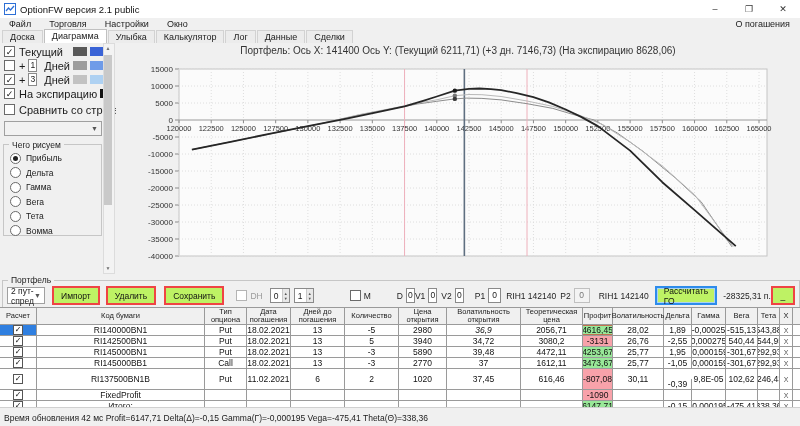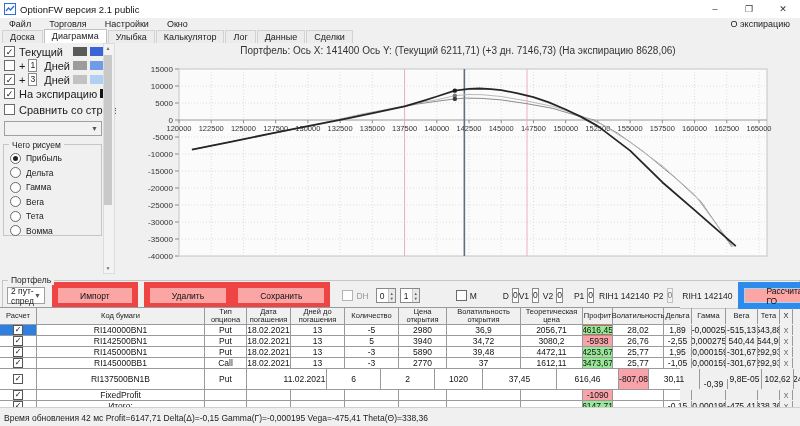--- a/index.html
+++ b/index.html
@@ -43,32 +43,32 @@
   .vscroll{position:absolute;right:1px;top:0;width:10px;height:229px;background:#f3f3f3;border:1px solid #dcdcdc;}
   .vs-arrow{position:absolute;left:0;width:8px;height:9px;font-size:5px;color:#707070;text-align:center;line-height:9px;}
   .vs-thumb{position:absolute;left:0;top:11px;width:8px;height:150px;background:#c9c9c9;}
   
   .chartpanel{left:116px;top:43px;width:684px;height:233px;background:#f0f0f0;}
   .chart-title{position:absolute;left:0;top:2px;width:100%;text-align:center;font-size:10px;color:#333;}
   
   .portbox{left:2px;top:280px;width:796px;height:27px;border:1px solid #c6c6c6;background:#f0f0f0;}
   .portbox .gb-title{position:absolute;top:-6px;left:5px;background:#f0f0f0;padding:0 3px;font-size:8.5px;color:#222;}
   .port-row{display:flex;align-items:center;height:100%;padding-top:2px;box-sizing:border-box;}
-  .btn{height:15px;border:6px solid #ef4444;background:#fca5a5;display:inline-flex;align-items:center;justify-content:center;font-size:8.5px;padding:0 22px;color:#111;}
+  .btn{height:15px;border:2px solid #ef4444;background:#bef264;display:inline-flex;align-items:center;justify-content:center;font-size:8.5px;padding:0 7px;color:#111;}
   .btn.focus{border-color:#2d8ceb;box-shadow:inset 0 0 0 1px #a8d2f5;}
   .tool-input{height:13px;border:1px solid #8a8a8a;background:#fff;text-align:center;font-size:8.5px;line-height:13px;}
   .tool-input.dis{background:#f3f3f3;color:#777;border-color:#c0c0c0;}
   .spinner{display:flex;align-items:center;border:1px solid #8a8a8a;background:#fff;height:13px;}
   .spinner .num{width:11px;text-align:center;font-size:8.5px;}
   .spinner .arrs{display:flex;flex-direction:column;border-left:1px solid #c8c8c8;background:#e8e8e8;height:100%;justify-content:center;}
   .spinner .arrs span{font-size:4px;line-height:5px;color:#555;padding:0 1px;}
   .tlabel{font-size:8.5px;color:#222;white-space:nowrap;}
   .tlabel.dim{color:#9a9a9a;}
   
-  .tablewrap{left:0;top:307px;width:680px;height:100px;background:#fff;display:flex;flex-direction:column;border-top:1px solid #9a9a9a;}
+  .tablewrap{left:0;top:307px;width:800px;height:100px;background:#fff;display:flex;flex-direction:column;border-top:1px solid #9a9a9a;}
   .t-head{display:flex;height:19px;background:#f0f0f0;border-bottom:1px solid #9a9a9a;}
   .th{border-right:1px solid #9a9a9a;display:flex;align-items:center;justify-content:center;text-align:center;font-size:7.5px;line-height:8px;color:#222;box-sizing:border-box;padding:0 1px;}
   .t-row{display:flex;flex:1;border-bottom:1px solid #9a9a9a;background:#fff;}
   .td{border-right:1px solid #9a9a9a;display:flex;align-items:center;justify-content:center;font-size:8.5px;color:#111;box-sizing:border-box;overflow:hidden;white-space:nowrap;}
   .td.selcell{background:#2f7fe0;}
   .td.green{background:#98e898;}
   .td.red{background:#f8a2aa;}
   .td.curcell{box-shadow:inset 0 1px 0 #c0714f, inset 0 -1px 0 #c0714f;}
   .row-cbx{width:8px;height:8px;border:1px solid #555;background:#fff;font-size:8px;line-height:7px;text-align:center;color:#111;}
   .xbtn{color:#555;font-size:7px;}
@@ -92,21 +92,21 @@
   </div>
 </div>
 
 <div class="abs menubar">
   <div style="display:flex">
       <span class="menu-item">Файл</span>
       <span class="menu-item">Торговля</span>
       <span class="menu-item">Настройки</span>
       <span class="menu-item">Окно</span>
     </div>
-  <span class="menu-right">О экспирацию</span>
+  <span class="menu-right">О погашения</span>
 </div>
 
 <div class="abs tabbar">
     <div class="tab">Доска</div>
     <div class="tab active">Диаграмма</div>
     <div class="tab">Улыбка</div>
     <div class="tab">Калькулятор</div>
     <div class="tab">Лог</div>
     <div class="tab">Данные</div>
     <div class="tab">Сделки</div>
@@ -308,21 +308,21 @@
 
 <div class="abs portbox">
   <span class="gb-title">Портфель</span>
   <div class="port-row">
     <div class="combo" style="width:56px;height:15px;margin-left:4px;background:#fff;">
       <span>2 пут-спред</span>
       <span class="arr">▼</span>
     </div>
     <span class="btn" style="margin-left:7px;width:42px;">Импорт</span>
     <span class="btn" style="margin-left:6px;width:44px;">Удалить</span>
-    <span class="btn" style="margin-left:0;width:52px;">Сохранить</span>
+    <span class="btn" style="margin-left:8px;width:52px;">Сохранить</span>
     <span class="cbx dis" style="margin-left:12px;"></span>
     <span class="tlabel dim" style="margin-left:3px;">DH</span>
     <span class="spinner" style="margin-left:7px;">
       <span class="num">0</span>
       <span class="arrs">
           <span>▲</span>
           <span>▼</span>
         </span>
     </span>
     <span class="spinner" style="margin-left:4px;">
@@ -375,21 +375,21 @@
       <div class="t-row">
         <div class="td selcell" style="flex: 0 0 37px; width: 37px;">
           <span class="row-cbx">✓</span>
         </div>
         <div class="td" style="flex: 0 0 168px; width: 168px;">RI140000BN1</div>
         <div class="td" style="flex: 0 0 42px; width: 42px;">Put</div>
         <div class="td" style="flex: 0 0 44px; width: 44px;">18.02.2021</div>
         <div class="td" style="flex: 0 0 54px; width: 54px;">13</div>
         <div class="td" style="flex: 0 0 54px; width: 54px;">-5</div>
         <div class="td" style="flex: 0 0 48px; width: 48px;">2980</div>
-        <div class="td" style="flex: 0 0 74px; width: 74px;">36,9</div>
+        <div class="td" style="flex: 0 0 74px; width: 74px; font-style: italic;">36,9</div>
         <div class="td" style="flex: 0 0 62px; width: 62px;">2056,71</div>
         <div class="td green curcell" style="flex: 0 0 30px; width: 30px;">4616,45</div>
         <div class="td" style="flex: 0 0 51px; width: 51px;">28,02</div>
         <div class="td" style="flex: 0 0 28px; width: 28px;">1,89</div>
         <div class="td" style="flex: 0 0 34px; width: 34px;">-0,00025</div>
         <div class="td" style="flex: 0 0 32px; width: 32px;">-515,13</div>
         <div class="td" style="flex: 0 0 22px; width: 22px;">543,88</div>
         <div class="td" style="flex: 0 0 13px; width: 13px;">
           <span class="xbtn">X</span>
         </div>
@@ -399,21 +399,21 @@
           <span class="row-cbx">✓</span>
         </div>
         <div class="td" style="flex: 0 0 168px; width: 168px;">RI142500BN1</div>
         <div class="td" style="flex: 0 0 42px; width: 42px;">Put</div>
         <div class="td" style="flex: 0 0 44px; width: 44px;">18.02.2021</div>
         <div class="td" style="flex: 0 0 54px; width: 54px;">13</div>
         <div class="td" style="flex: 0 0 54px; width: 54px;">5</div>
         <div class="td" style="flex: 0 0 48px; width: 48px;">3940</div>
         <div class="td" style="flex: 0 0 74px; width: 74px;">34,72</div>
         <div class="td" style="flex: 0 0 62px; width: 62px;">3080,2</div>
-        <div class="td red" style="flex: 0 0 30px; width: 30px;">-5938</div>
+        <div class="td red" style="flex: 0 0 30px; width: 30px;">-3131</div>
         <div class="td" style="flex: 0 0 51px; width: 51px;">26,76</div>
         <div class="td" style="flex: 0 0 28px; width: 28px;">-2,55</div>
         <div class="td" style="flex: 0 0 34px; width: 34px;">0,000275</div>
         <div class="td" style="flex: 0 0 32px; width: 32px;">540,44</div>
         <div class="td" style="flex: 0 0 22px; width: 22px;">-544,95</div>
         <div class="td" style="flex: 0 0 13px; width: 13px;">
           <span class="xbtn">X</span>
         </div>
       </div>
       <div class="t-row">
@@ -459,21 +459,21 @@
         <div class="td" style="flex: 0 0 13px; width: 13px;">
           <span class="xbtn">X</span>
         </div>
       </div>
       <div class="t-row">
         <div class="td" style="flex: 0 0 37px; width: 37px;">
           <span class="row-cbx">✓</span>
         </div>
         <div class="td" style="flex: 0 0 168px; width: 168px;">RI137500BN1B</div>
         <div class="td" style="flex: 0 0 42px; width: 42px;">Put</div>
-        <div class="td" style="flex: 0 0 44px; width: 44px; margin-left: 36px;">11.02.2021</div>
+        <div class="td" style="flex: 0 0 44px; width: 44px;">11.02.2021</div>
         <div class="td" style="flex: 0 0 54px; width: 54px;">6</div>
         <div class="td" style="flex: 0 0 54px; width: 54px;">2</div>
         <div class="td" style="flex: 0 0 48px; width: 48px;">1020</div>
         <div class="td" style="flex: 0 0 74px; width: 74px;">37,45</div>
         <div class="td" style="flex: 0 0 62px; width: 62px;">616,46</div>
         <div class="td red" style="flex: 0 0 30px; width: 30px;">-807,08</div>
         <div class="td" style="flex: 0 0 51px; width: 51px;">30,11</div>
         <div class="td" style="flex: 0 0 28px; width: 28px; margin-top: 10px;">-0,39</div>
         <div class="td" style="flex: 0 0 34px; width: 34px;">9,8E-05</div>
         <div class="td" style="flex: 0 0 32px; width: 32px;">102,62</div>

